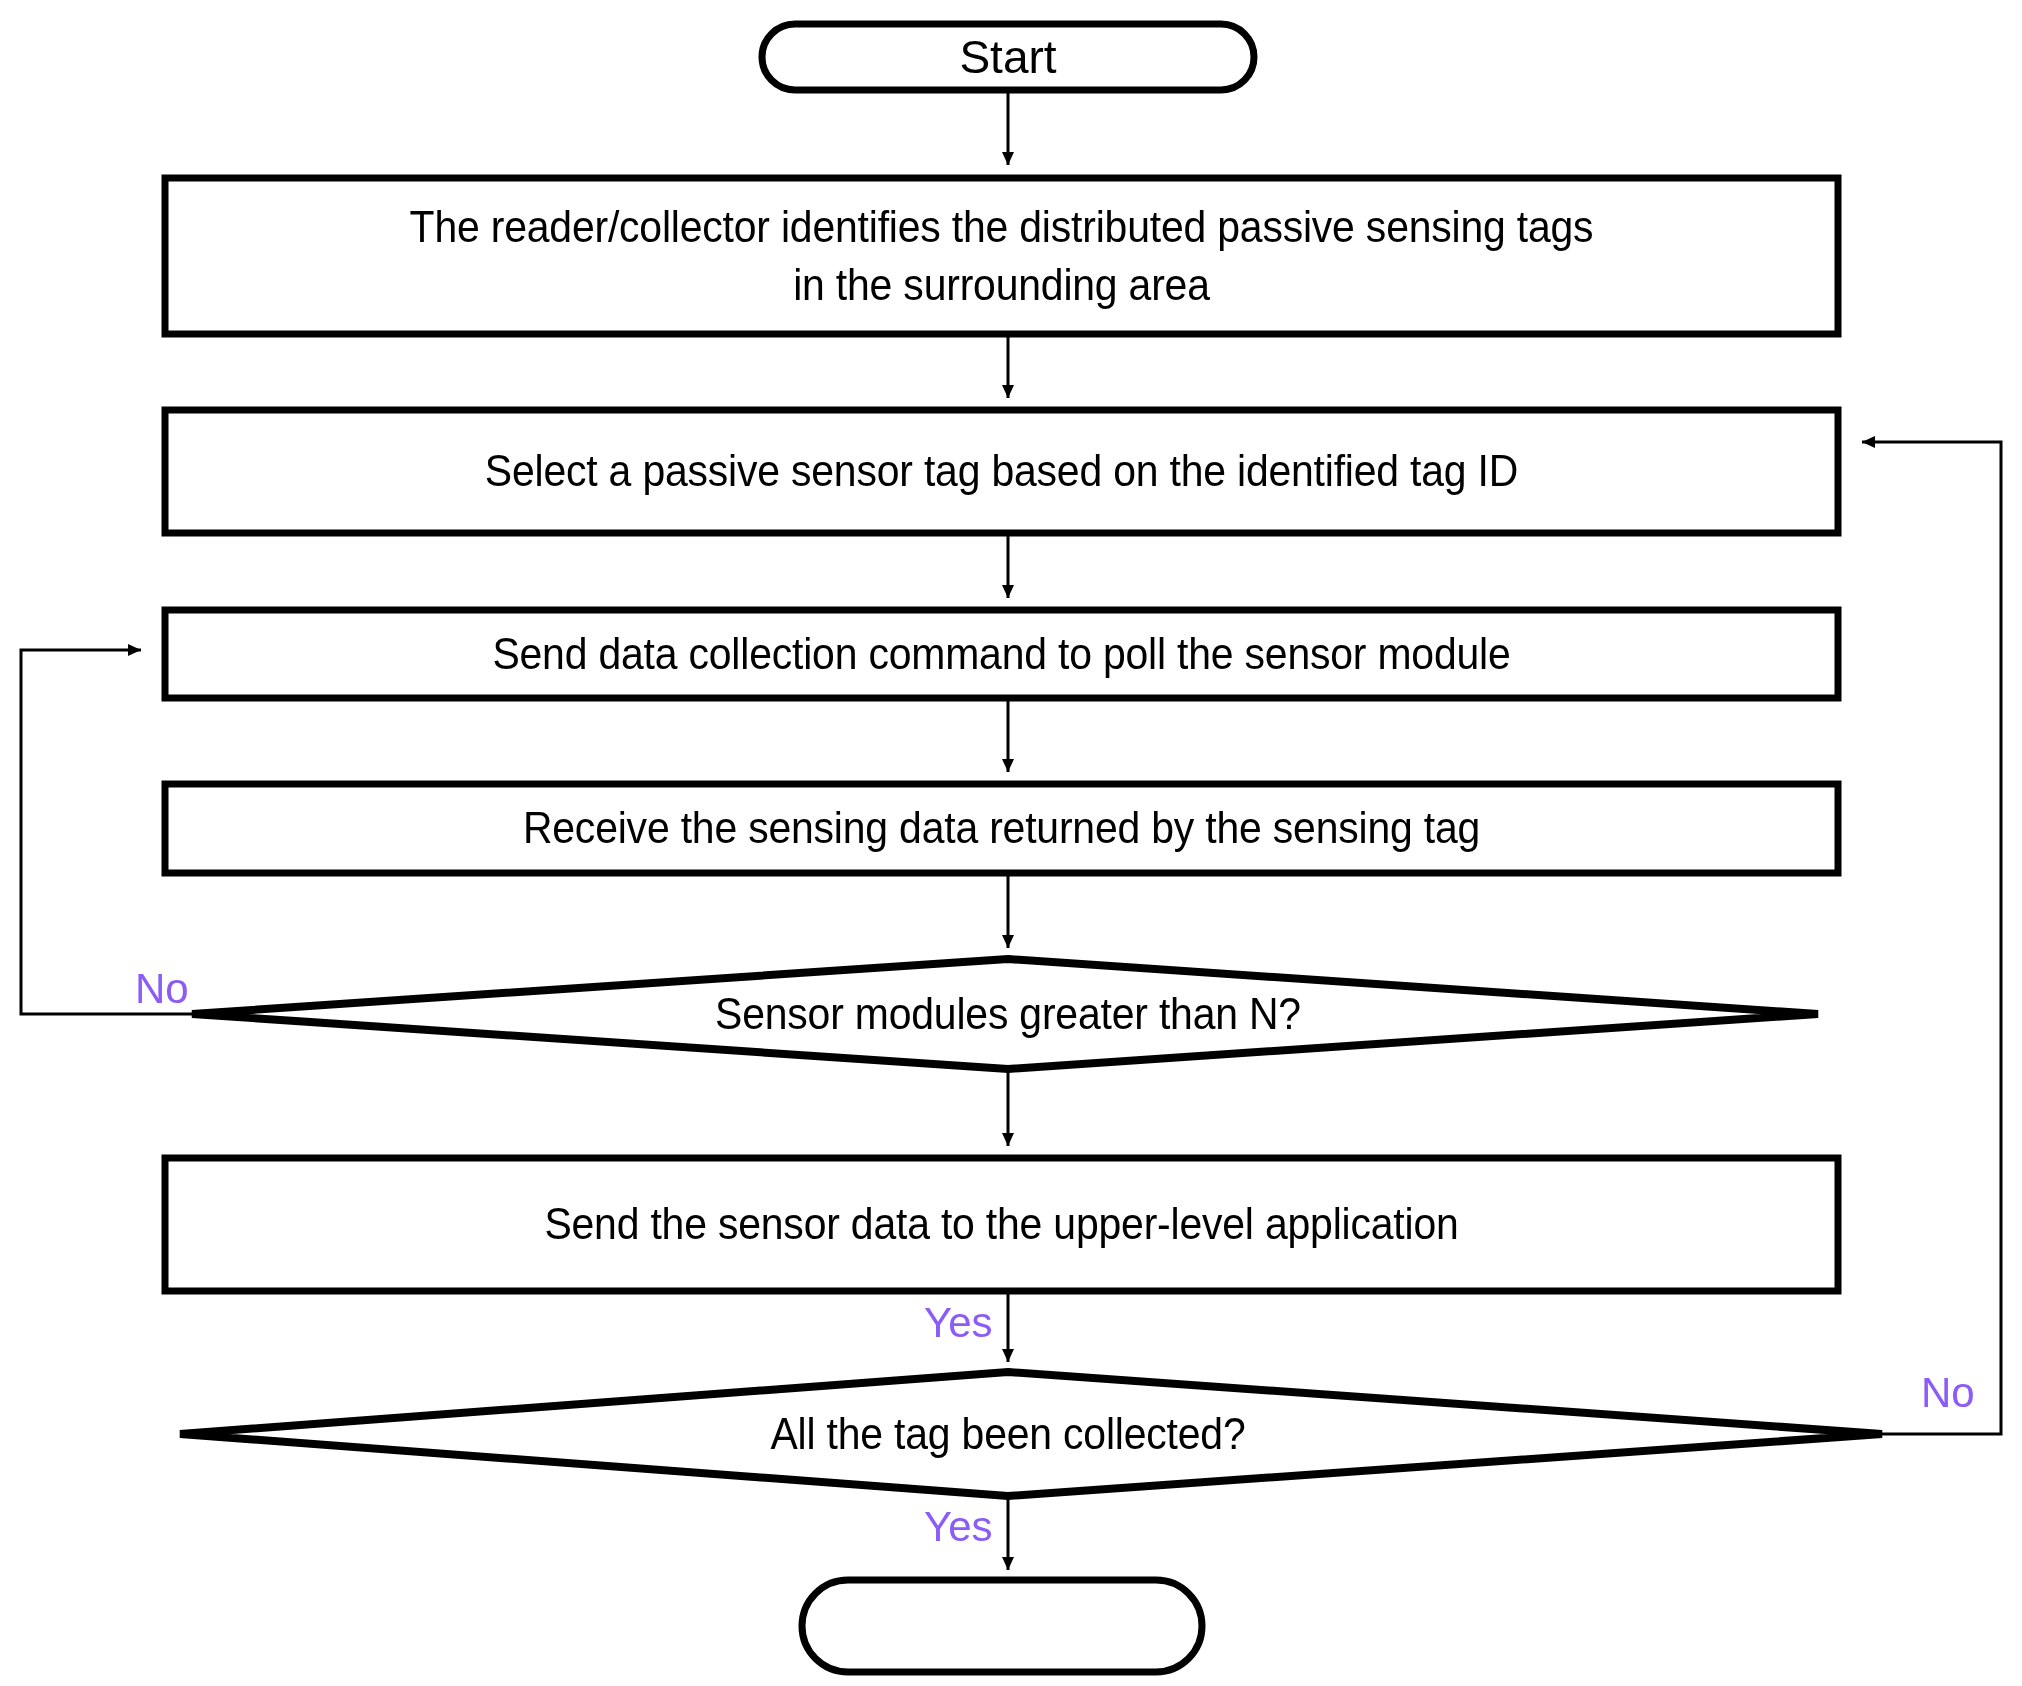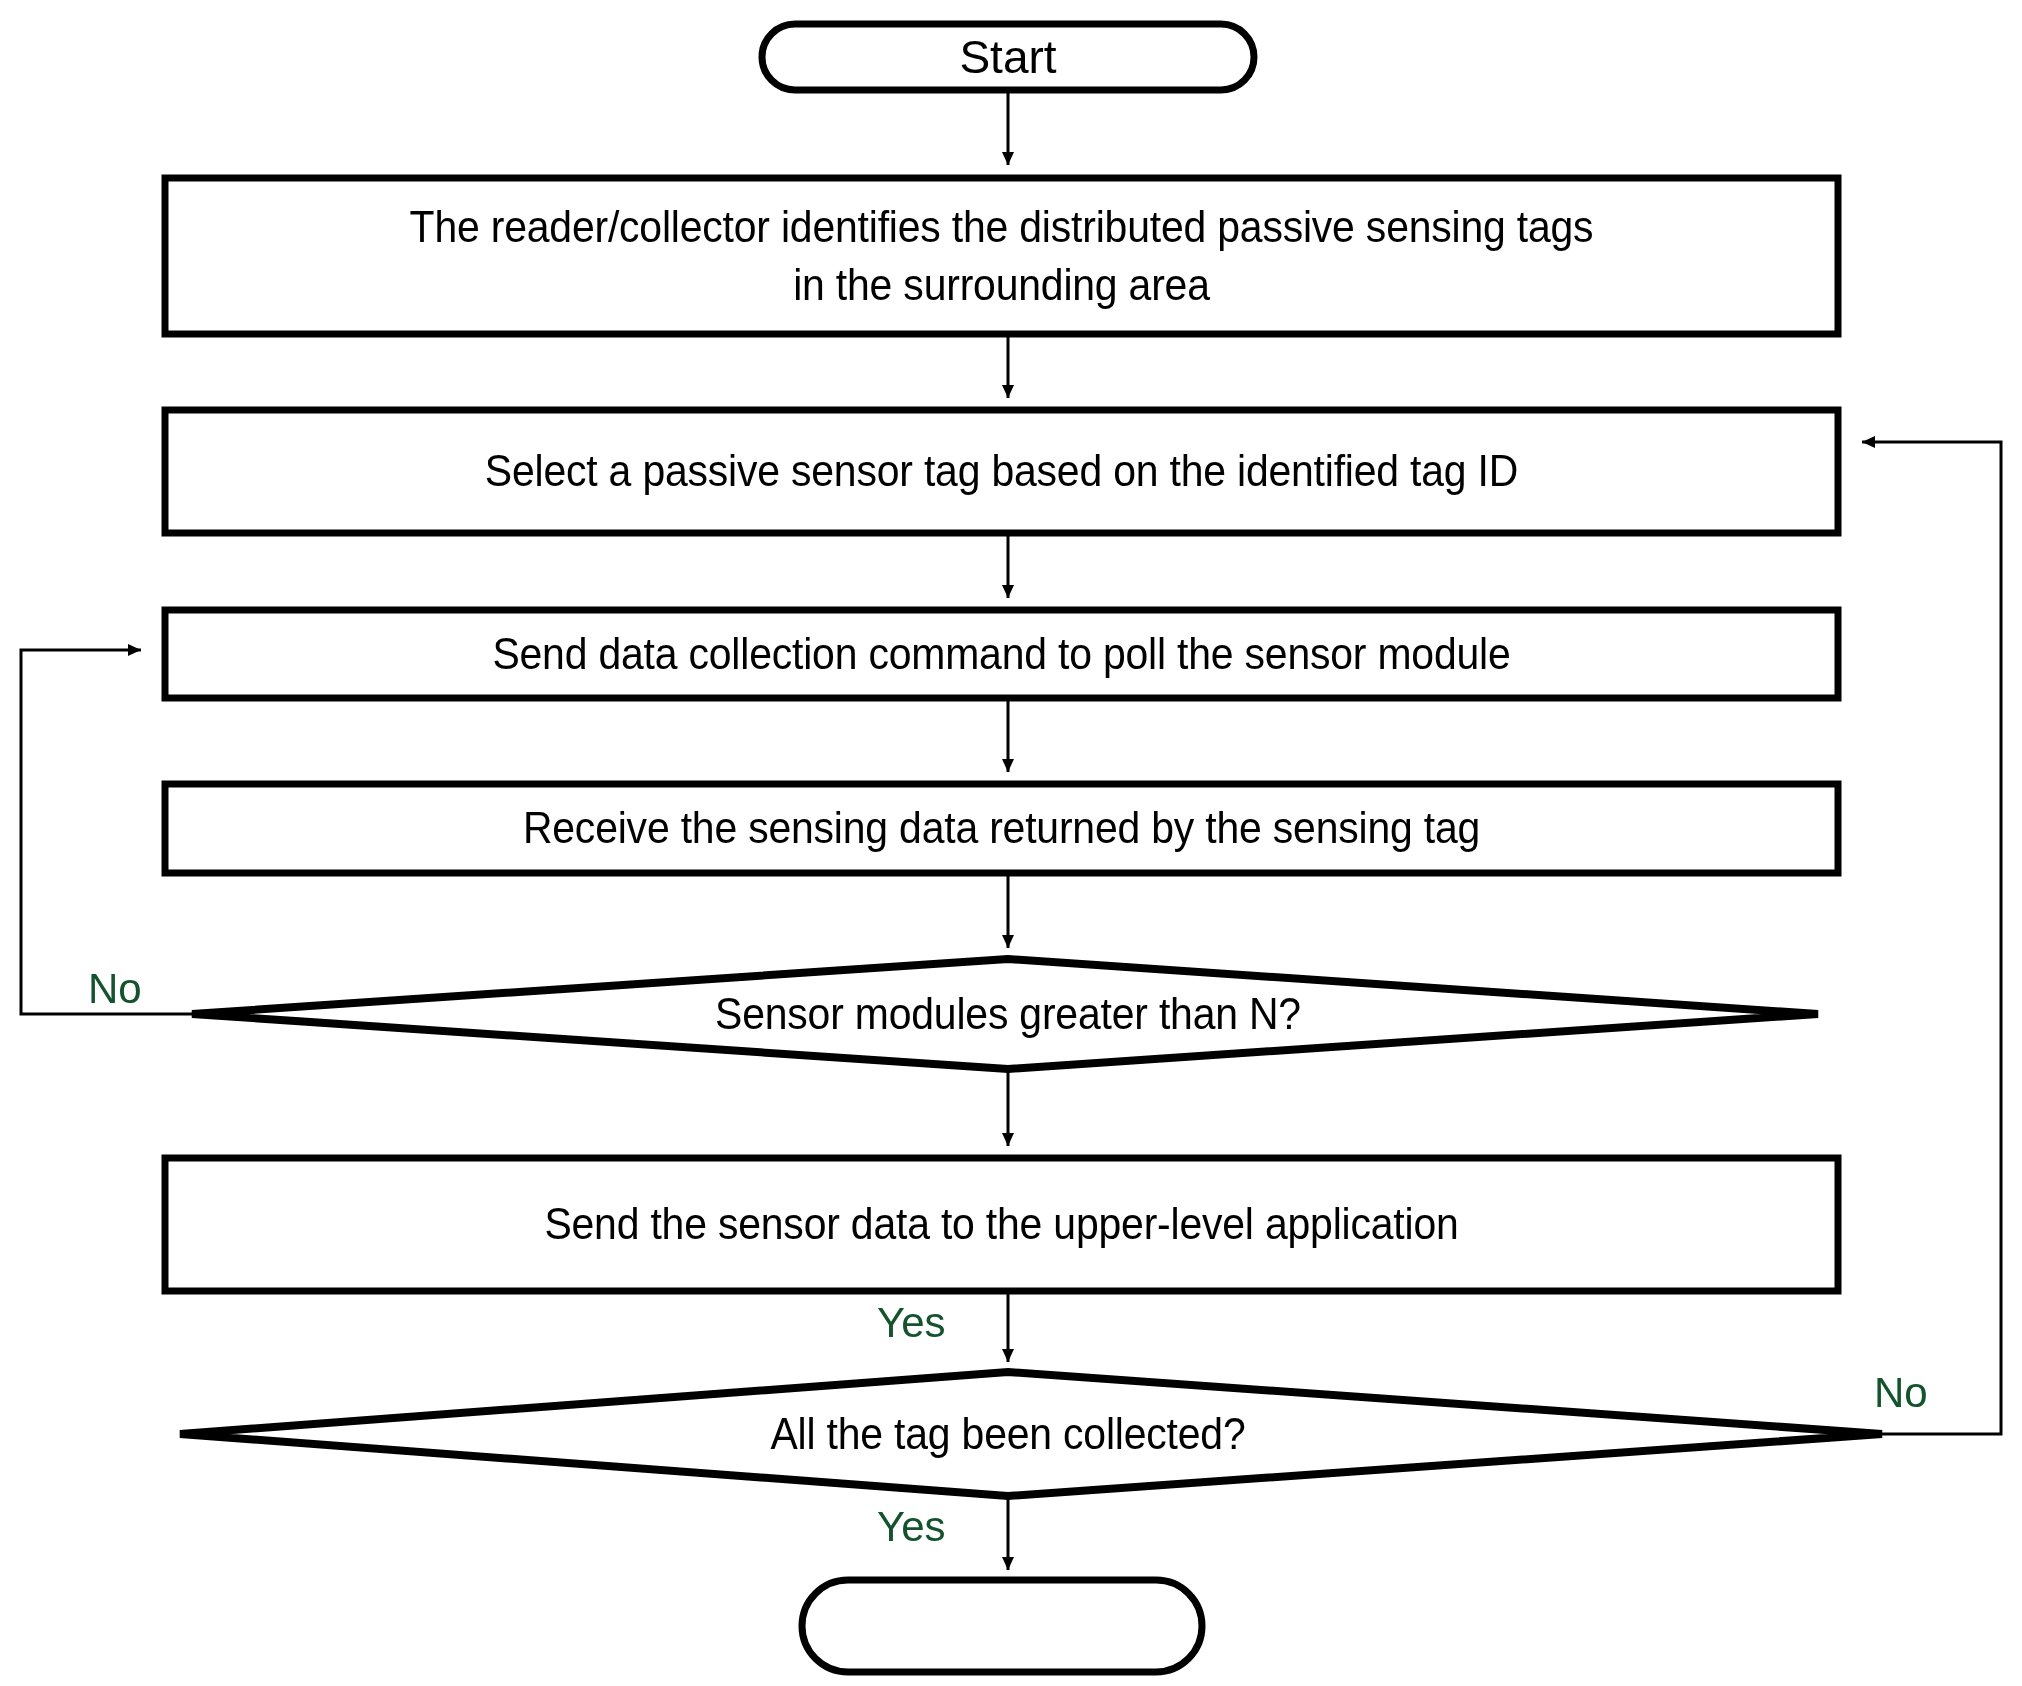--- a/index.html
+++ b/index.html
@@ -37,25 +37,26 @@
     white-space: pre-line;
     transform: scaleX(0.93);
   }
   .terminator-label {
     font-size: 46px;
     transform: scaleX(1);
     letter-spacing: 0px;
   }
   .edge-label {
     position: absolute;
-    color: #14532d;
+    color: #8b5cf6;
     font-family: "Liberation Sans", "DejaVu Sans", sans-serif;
     font-size: 42px;
     line-height: 1;
     white-space: nowrap;
+    margin-left: 47px;
   }
 </style>
 </head>
 <body>
 
 <div id="canvas">
 
   <svg id="flow-svg" viewBox="0 0 2022 1686" xmlns="http://www.w3.org/2000/svg">
     <defs>
       <marker id="arrowhead" markerWidth="9" markerHeight="9" refX="8.2" refY="4.5" orient="auto" markerUnits="strokeWidth">

